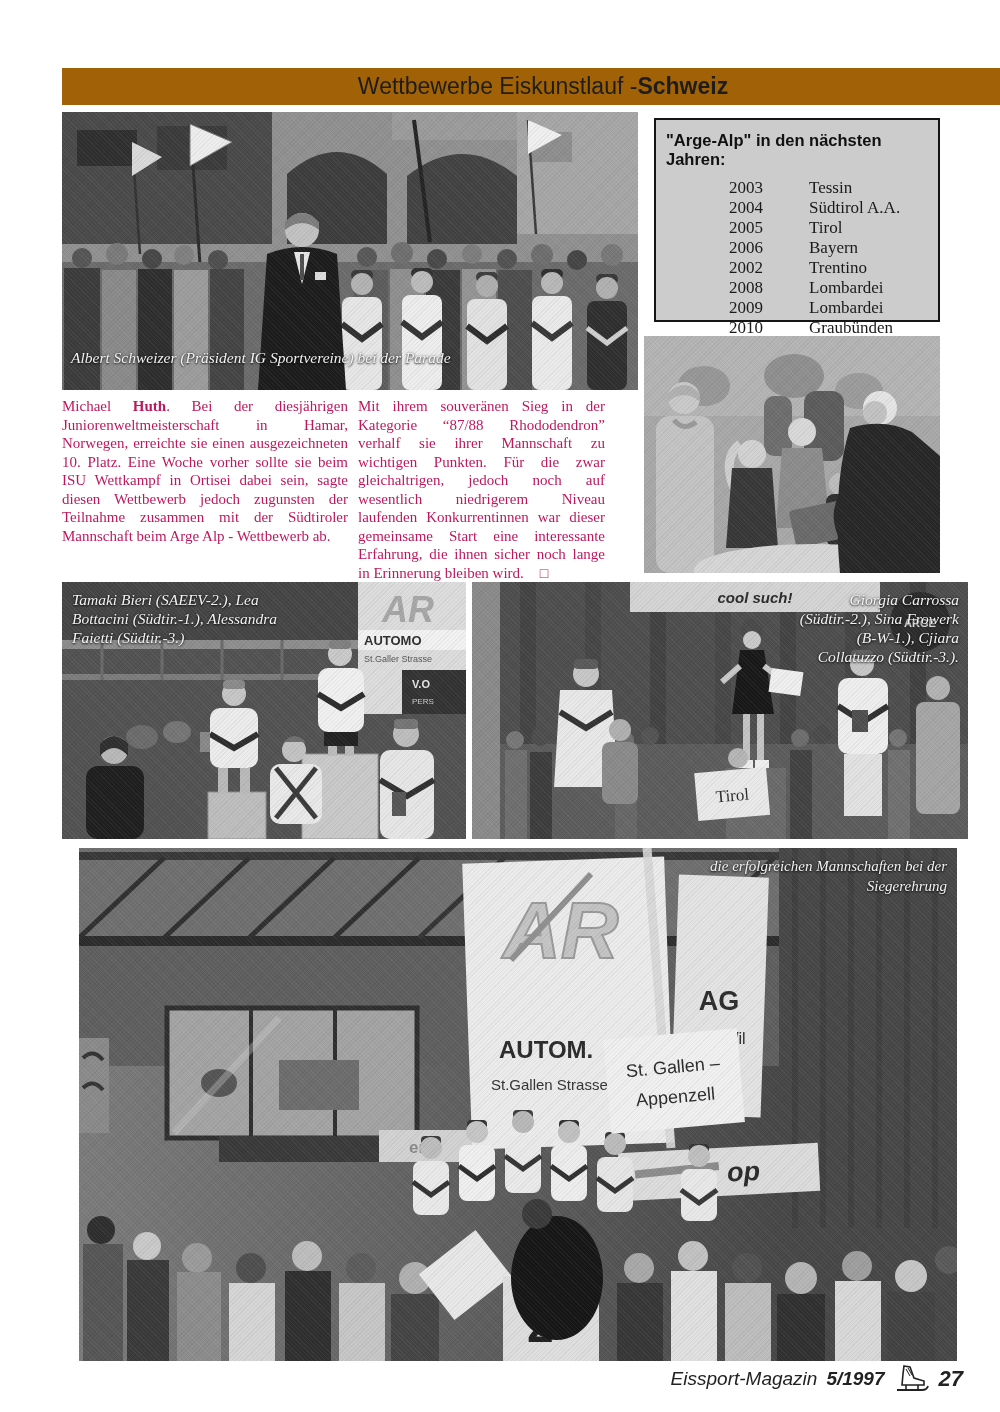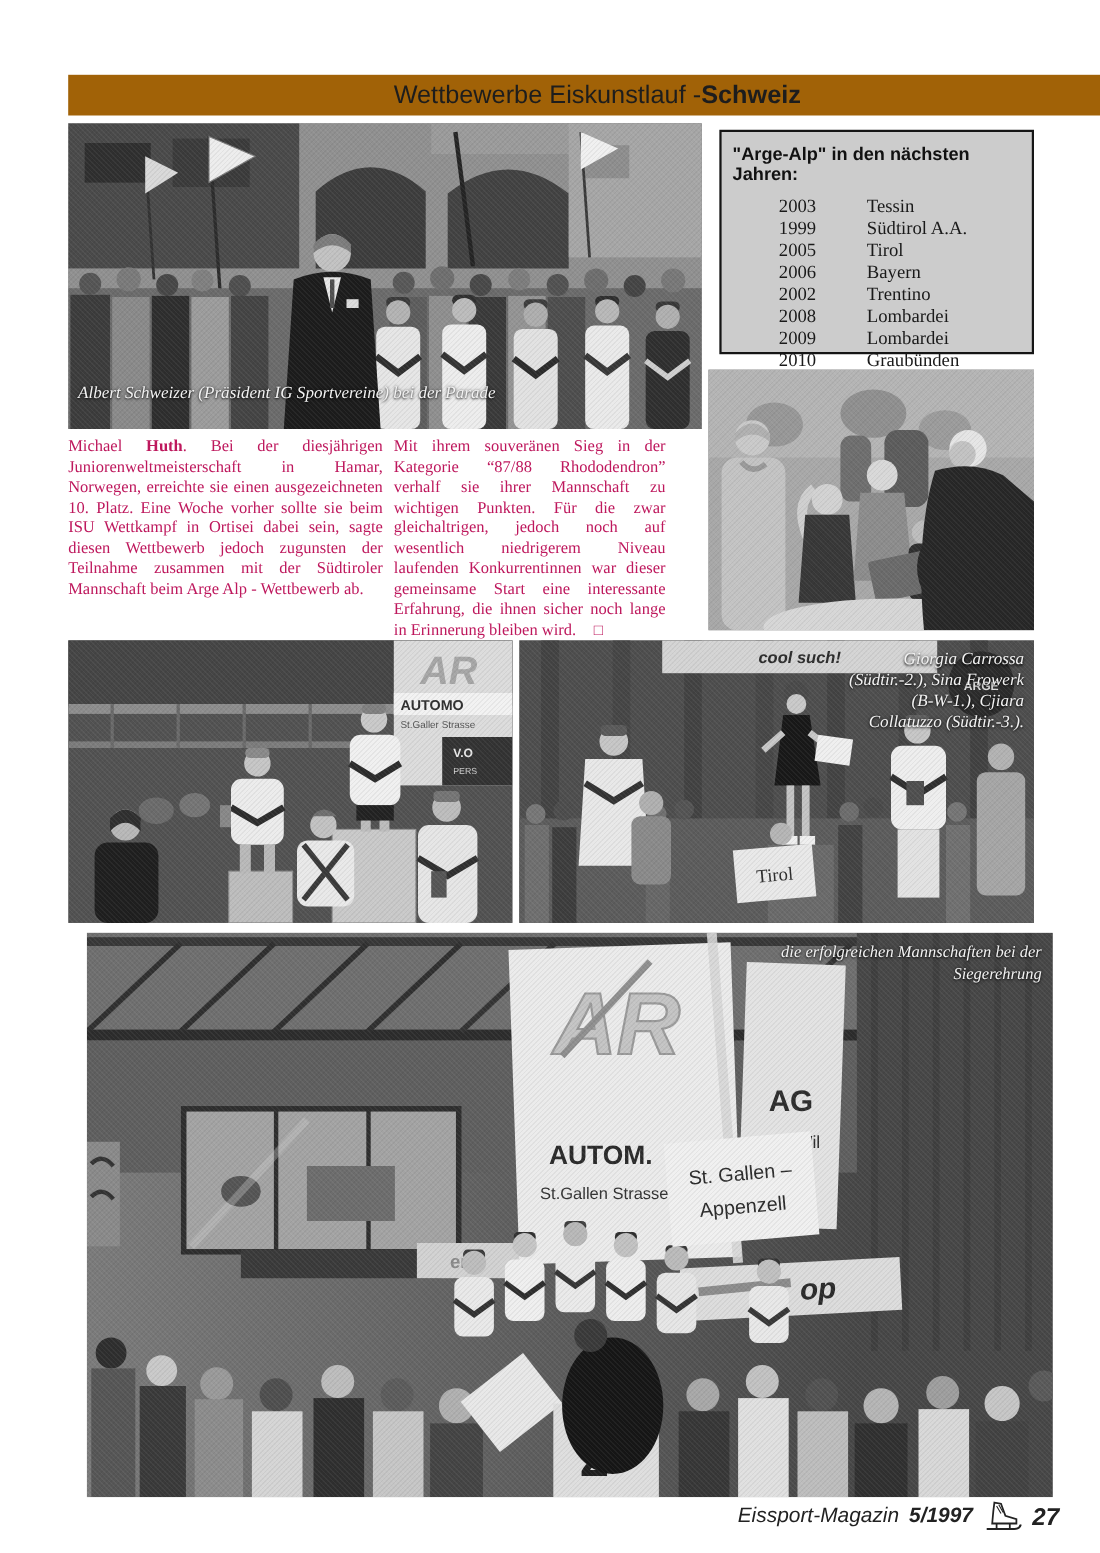--- a/index.html
+++ b/index.html
@@ -22,32 +22,32 @@
     text-shadow:0 1px 2px rgba(0,0,0,.75), 0 0 3px rgba(0,0,0,.5);}
 
   .photo-parade{left:62px;top:112px;width:576px;height:278px;}
   .parade-caption{left:9px;bottom:23px;}
 
   .photo-award{left:644px;top:336px;width:296px;height:237px;}
 
   .photo-podium-left{left:62px;top:582px;width:404px;height:257px;}
   .podium-left-caption{left:10px;top:8px;width:215px;}
 
-  .photo-podium-right{left:472px;top:582px;width:468px;height:257px;}
+  .photo-podium-right{left:472px;top:582px;width:468px;height:257px;padding-left:28px;}
   .podium-right-caption{right:9px;top:8px;width:165px;text-align:right;}
 
   .photo-finale{left:62px;top:848px;width:878px;height:513px;margin-left:17px;}
   .finale-caption{right:10px;top:8px;width:250px;text-align:right;font-size:15px;line-height:20px;}
 
   
   .argealp{position:absolute;left:654px;top:118px;width:282px;height:200px;background:#cccccc;
     border:2px solid #151515;}
   .argealp-title{font-family:"Liberation Sans",sans-serif;font-weight:bold;font-size:16.5px;
     color:#111;padding:11px 0 0 10px;}
-  .argealp-rows{margin-top:9px;}
+  .argealp-rows{margin-top:9px;padding-left:21px;}
   .argealp-row{display:flex;font-size:17px;line-height:20px;color:#1a1a1a;}
   .argealp-row .yr{width:62px;margin-left:52px;}
   .argealp-row .rg{margin-left:18px;}
 
   
   .col{position:absolute;text-align:justify;font-size:15px;line-height:18.5px;color:#be185d;}
   .col-left{left:62px;top:397px;width:286px;}
   .col-right{left:358px;top:397px;width:247px;}
   .end-mark{margin-left:16px;font-size:14px;}
 
@@ -159,21 +159,21 @@
 </div>
 
 <div class="argealp">
   <div class="argealp-title">"Arge-Alp" in den nächsten Jahren:</div>
   <div class="argealp-rows">
     <div class="argealp-row">
         <span class="yr">2003</span>
         <span class="rg">Tessin</span>
       </div>
     <div class="argealp-row">
-        <span class="yr">1999</span>
+        <span class="yr">2004</span>
         <span class="rg">Südtirol A.A.</span>
       </div>
     <div class="argealp-row">
         <span class="yr">2005</span>
         <span class="rg">Tirol</span>
       </div>
     <div class="argealp-row">
         <span class="yr">2006</span>
         <span class="rg">Bayern</span>
       </div>
@@ -300,20 +300,21 @@
       <line x1="254" y1="186" x2="214" y2="236" stroke="#3a3a3a" stroke-width="5"></line>
     </g>
     <g>
       <circle cx="344" cy="152" r="13" fill="#bdbdbd"></circle>
       <rect x="332" y="137" width="24" height="10" rx="4" fill="#757575"></rect>
       <rect x="318" y="168" width="54" height="89" rx="10" fill="#e6e6e6"></rect>
       <path d="M318 198 L345 214 L372 198" stroke="#303030" stroke-width="6" fill="none"></path>
       <rect x="330" y="210" width="14" height="24" fill="#565656"></rect>
     </g>
   </svg>
+  <div class="photo-caption podium-left-caption">Tamaki Bieri (SAEEV-2.), Lea Bottacini (Südtir.-1.), Alessandra Faietti (Südtir.-3.)</div>
 </div>
 
 <div class="photo photo-podium-right">
   <svg viewBox="0 0 468 257">
     <rect width="468" height="257" fill="#4e4e4e"></rect>
     <g>
       <rect x="20" y="0" width="16" height="257" fill="#434343"></rect>
       <rect x="85" y="0" width="16" height="257" fill="#464646"></rect>
       <rect x="150" y="0" width="16" height="257" fill="#424242"></rect>
       <rect x="215" y="0" width="16" height="257" fill="#474747"></rect>

